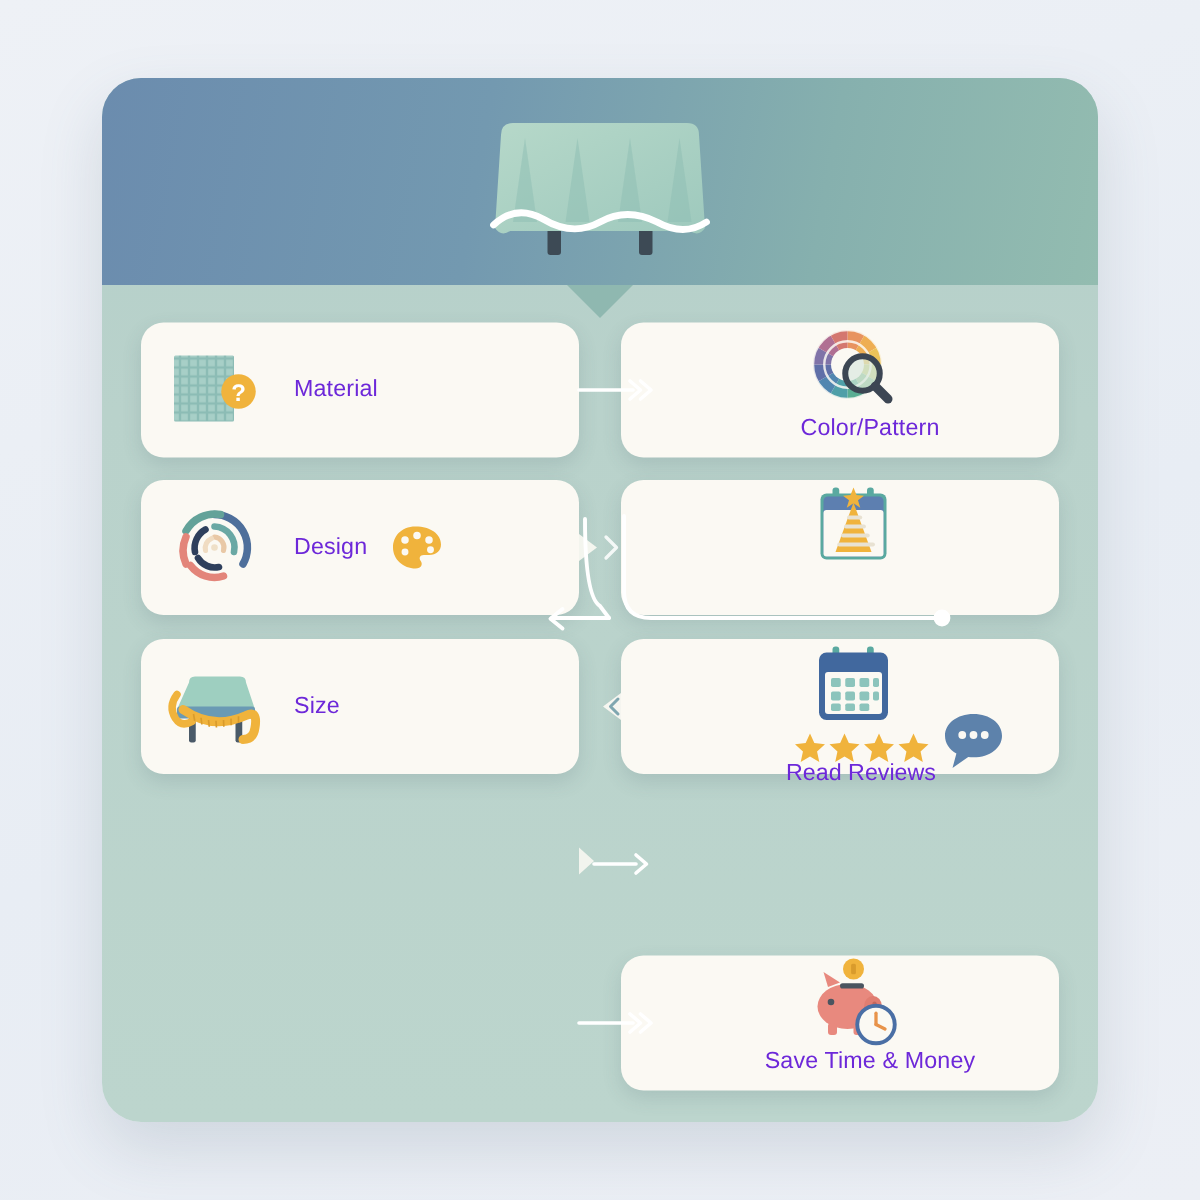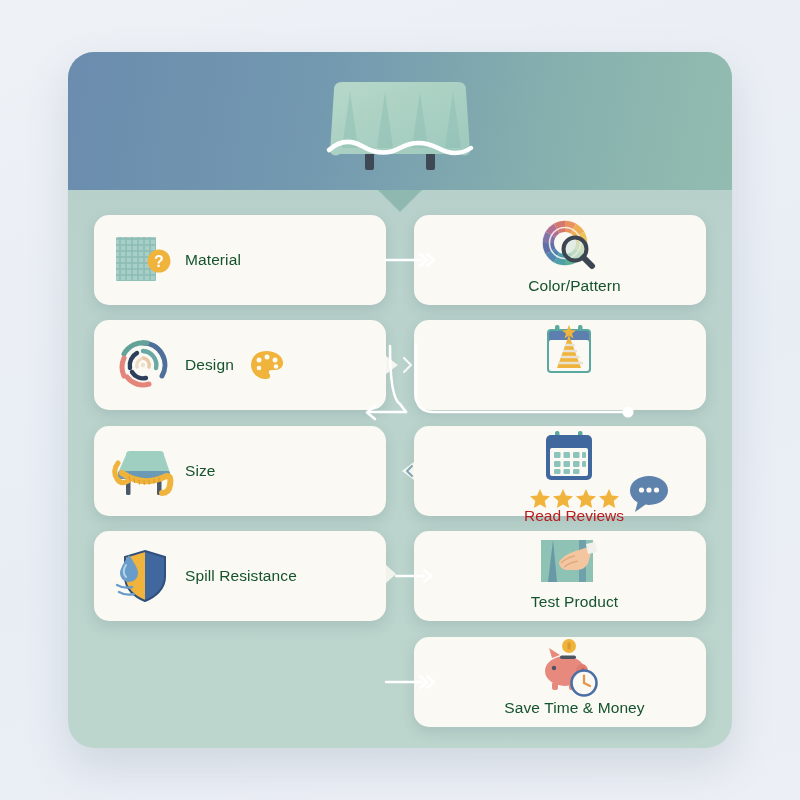--- a/index.html
+++ b/index.html
@@ -97,39 +97,39 @@
     width: 62px;
     height: 62px;
     position: relative;
     display: flex;
     align-items: center;
     justify-content: center;
   }
 
   .card-label {
     font-size: 15.5px;
-    color: #14532d;
+    color: #6d28d9;
     letter-spacing: 0.1px;
-    margin-left: 11px;
+    margin-left: 22px;
     white-space: nowrap;
   }
 
   
   .card.stacked { align-items: center; }
   .review-block {
     display: flex;
     flex-direction: column;
     align-items: center;
     margin-left: 10px;
     position: relative;
   }
   .stars-row { display: flex; gap: 1px; margin-bottom: -2px; }
   .review-label {
     font-size: 15.5px;
-    color: #b91c1c;
+    color: #6d28d9;
     white-space: nowrap;
   }
   .bubble-holder {
     position: absolute;
     right: -46px;
     top: -14px;
   }
 
   
   .trailing-icon { margin-left: 16px; display: flex; align-items: center; }
@@ -383,56 +383,21 @@
       </div>
 
       <svg class="connector" style="left:330px; top:32px;" width="30" height="28">
         <path d="M16 4 L16 22 L4 13 Z" fill="#fbf9f3" opacity="0.92"></path>
         <path d="M14 8 L9 13 L14 18" fill="none" stroke="#7fa6b0" stroke-width="2" stroke-linecap="round" stroke-linejoin="round"></path>
       </svg>
     </div>
 
     <div class="row row-3">
 
-      <div class="card left">
-        <div class="card-icon">
-          <svg width="58" height="58" viewBox="0 0 58 58">
-
-            <path d="M31 4 L51 10 L51 30 C51 42 41 50 31 54 C21 50 11 42 11 30 L11 10 Z" fill="#f0b33c"></path>
-            <path d="M31 4 L51 10 L51 30 C51 42 41 50 31 54 Z" fill="#41689e"></path>
-            <path d="M31 4 L51 10 L51 30 C51 42 41 50 31 54 C21 50 11 42 11 30 L11 10 Z" fill="none" stroke="#2f4f7d" stroke-width="2"></path>
-
-            <path d="M15 8 C15 8 6 20 6 26 C6 31 10 35 15 35 C20 35 24 31 24 26 C24 20 15 8 15 8 Z" fill="#6a9cc9"></path>
-            <path d="M12 18 C9 22 9 27 12 30" fill="none" stroke="#b4d3e8" stroke-width="2" stroke-linecap="round"></path>
-
-            <path d="M3 38 Q10 42 18 40" fill="none" stroke="#6a9cc9" stroke-width="2.4" stroke-linecap="round"></path>
-            <path d="M5 45 Q12 49 20 47" fill="none" stroke="#6a9cc9" stroke-width="2.4" stroke-linecap="round"></path>
-          </svg>
-        </div>
-        <span class="card-label">Spill Resistance</span>
-      </div>
-
-      <div class="card right">
-        <div class="card-icon">
-          <svg width="60" height="52" viewBox="0 0 60 52">
-
-            <rect x="2" y="4" width="52" height="42" fill="#8ec2b4"></rect>
-            <path d="M14 4 L18 46 L9 46 Z" fill="#5b8ba3" opacity="0.75"></path>
-            <rect x="40" y="4" width="7" height="42" fill="#5b8ba3" opacity="0.6"></rect>
-
-            <path d="M20 26 C24 20 32 16 40 14 L46 12 C50 11 53 13 52 17 L50 24
-                     C49 30 44 34 38 34 L28 34 C23 34 20 30 20 26 Z" fill="#f3c6a0"></path>
-            <path d="M22 27 C26 23 31 21 36 20" fill="none" stroke="#e0aa82" stroke-width="1.4"></path>
-            <path d="M25 31 C29 28 34 26 39 25" fill="none" stroke="#e0aa82" stroke-width="1.4"></path>
-
-            <path d="M47 8 L56 6 L58 16 L49 18 Z" fill="#f2f0ea"></path>
-          </svg>
-        </div>
-        <span class="card-label">Test Product</span>
-      </div>
+
 
       <svg class="connector" style="left:316px; top:30px;" width="60" height="30">
         <path d="M2 4 L2 22 L12 13 Z" fill="#fbf9f3" opacity="0.85"></path>
         <line x1="12" y1="15" x2="40" y2="15" stroke="#ffffff" stroke-width="2.4" stroke-linecap="round"></line>
         <path d="M40 9 L47 15 L40 21" fill="none" stroke="#ffffff" stroke-width="2.4" stroke-linecap="round" stroke-linejoin="round"></path>
       </svg>
     </div>
 
     <div class="row row-4">
 

